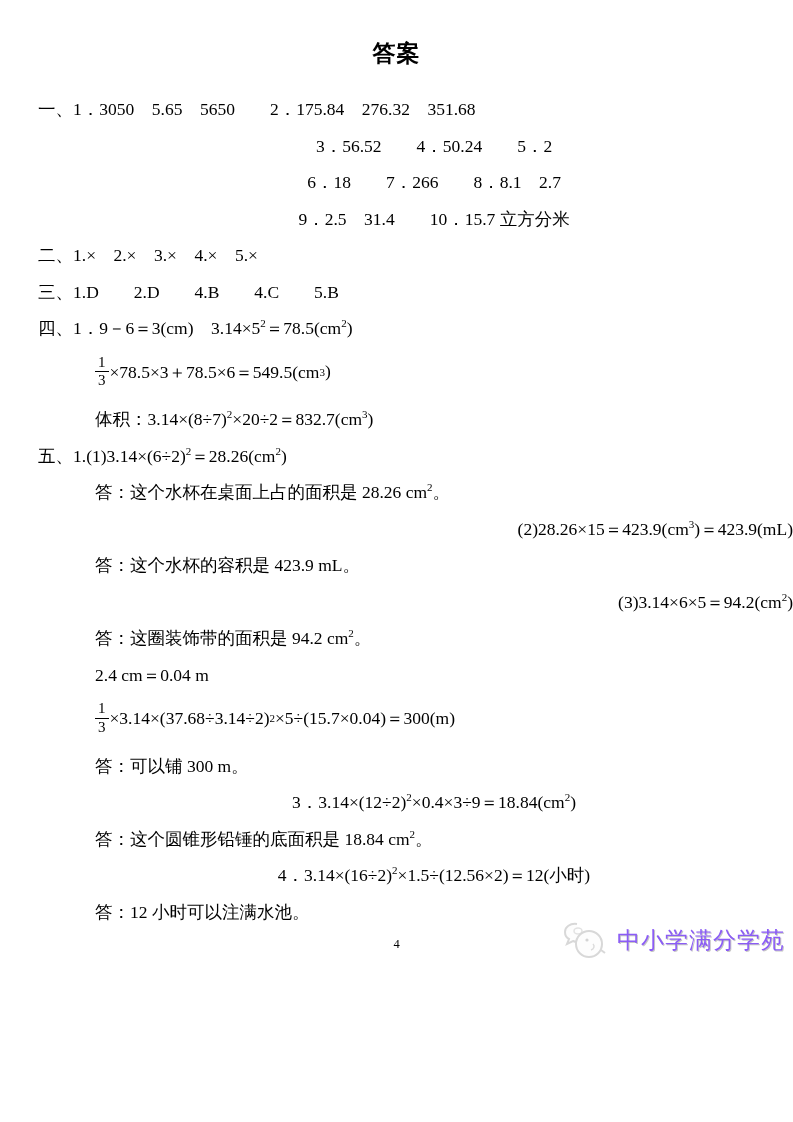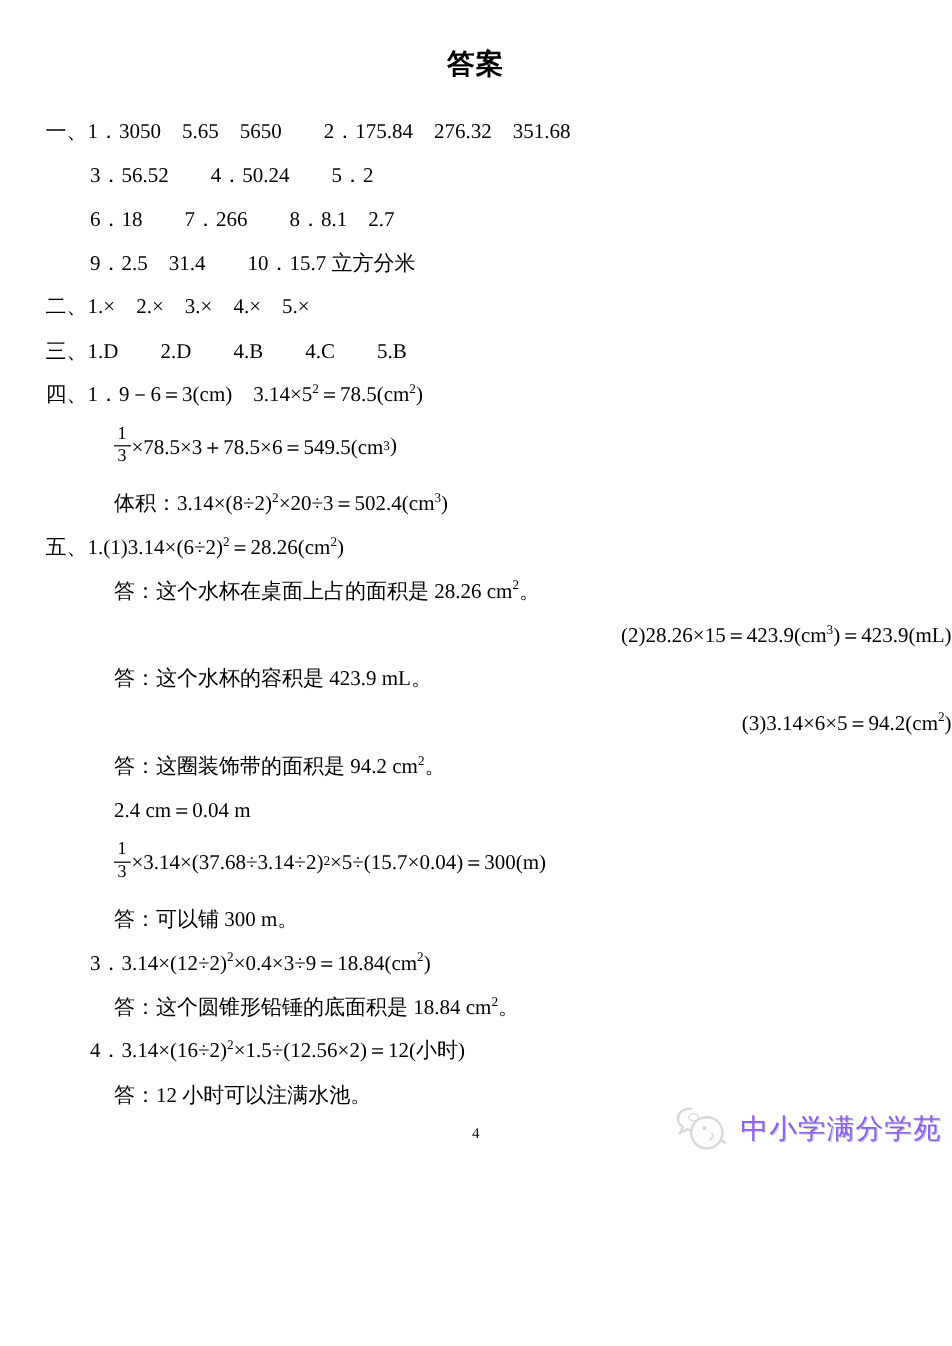--- a/index.html
+++ b/index.html
@@ -11,21 +11,21 @@
   }
   .page{position:relative;width:793px;height:972px;background:#ffffff;}
   .title{
     padding-top:38px;margin:0;text-align:center;
     font-family:"Liberation Sans","DejaVu Sans",sans-serif;
     font-weight:700;font-size:23px;letter-spacing:1px;color:#000;
   }
   .content{margin-top:22px;}
   .line{line-height:36.5px;white-space:pre-wrap;}
   .indent-0{padding-left:38px;}
-  .indent-1{padding-left:75px;}
+  .indent-1{padding-left:75px;text-align:center;}
   .indent-2{padding-left:76px;text-align:right;}
   .indent-3{padding-left:95px;}
   .line sup{font-size:11px;line-height:0;vertical-align:super;}
   .has-frac{padding-top:8px;padding-bottom:12px;line-height:normal;display:flex;align-items:center;}
   .frac{
     display:inline-block;vertical-align:middle;text-align:center;
     font-size:15px;line-height:1.05;margin-right:1px;
   }
   .frac .num{display:block;border-bottom:1.4px solid #000;padding:0 3px 1px;}
   .frac .den{display:block;padding-top:1px;}
@@ -53,21 +53,21 @@
 
   <div class="content">
       <div class="line indent-0"><span>一、1．3050　5.65　5650　　2．175.84　276.32　351.68</span></div>
       <div class="line indent-1"><span>3．56.52　　4．50.24　　5．2</span></div>
       <div class="line indent-1"><span>6．18　　7．266　　8．8.1　2.7</span></div>
       <div class="line indent-1"><span>9．2.5　31.4　　10．15.7 立方分米</span></div>
       <div class="line indent-0"><span>二、1.×　2.×　3.×　4.×　5.×</span></div>
       <div class="line indent-0"><span>三、1.D　　2.D　　4.B　　4.C　　5.B</span></div>
       <div class="line indent-0"><span>四、1．9－6＝3(cm)　3.14×5</span><sup>2</sup><span>＝78.5(cm</span><sup>2</sup><span>)</span></div>
       <div class="line indent-3 has-frac"><span class="frac"><span class="num">1</span><span class="den">3</span></span><span>×78.5×3＋78.5×6＝549.5(cm</span><sup>3</sup><span>)</span></div>
-      <div class="line indent-3"><span>体积：3.14×(8÷2)</span><sup>2</sup><span>×20÷3＝502.4(cm</span><sup>3</sup><span>)</span></div>
+      <div class="line indent-3"><span>体积：3.14×(8÷7)</span><sup>2</sup><span>×20÷2＝832.7(cm</span><sup>3</sup><span>)</span></div>
       <div class="line indent-0"><span>五、1.(1)3.14×(6÷2)</span><sup>2</sup><span>＝28.26(cm</span><sup>2</sup><span>)</span></div>
       <div class="line indent-3"><span>答：这个水杯在桌面上占的面积是 28.26 cm</span><sup>2</sup><span>。</span></div>
       <div class="line indent-2"><span>(2)28.26×15＝423.9(cm</span><sup>3</sup><span>)＝423.9(mL)</span></div>
       <div class="line indent-3"><span>答：这个水杯的容积是 423.9 mL。</span></div>
       <div class="line indent-2"><span>(3)3.14×6×5＝94.2(cm</span><sup>2</sup><span>)</span></div>
       <div class="line indent-3"><span>答：这圈装饰带的面积是 94.2 cm</span><sup>2</sup><span>。</span></div>
       <div class="line indent-3"><span>2.4 cm＝0.04 m</span></div>
       <div class="line indent-3 has-frac"><span class="frac"><span class="num">1</span><span class="den">3</span></span><span>×3.14×(37.68÷3.14÷2)</span><sup>2</sup><span>×5÷(15.7×0.04)＝300(m)</span></div>
       <div class="line indent-3"><span>答：可以铺 300 m。</span></div>
       <div class="line indent-1"><span>3．3.14×(12÷2)</span><sup>2</sup><span>×0.4×3÷9＝18.84(cm</span><sup>2</sup><span>)</span></div>

